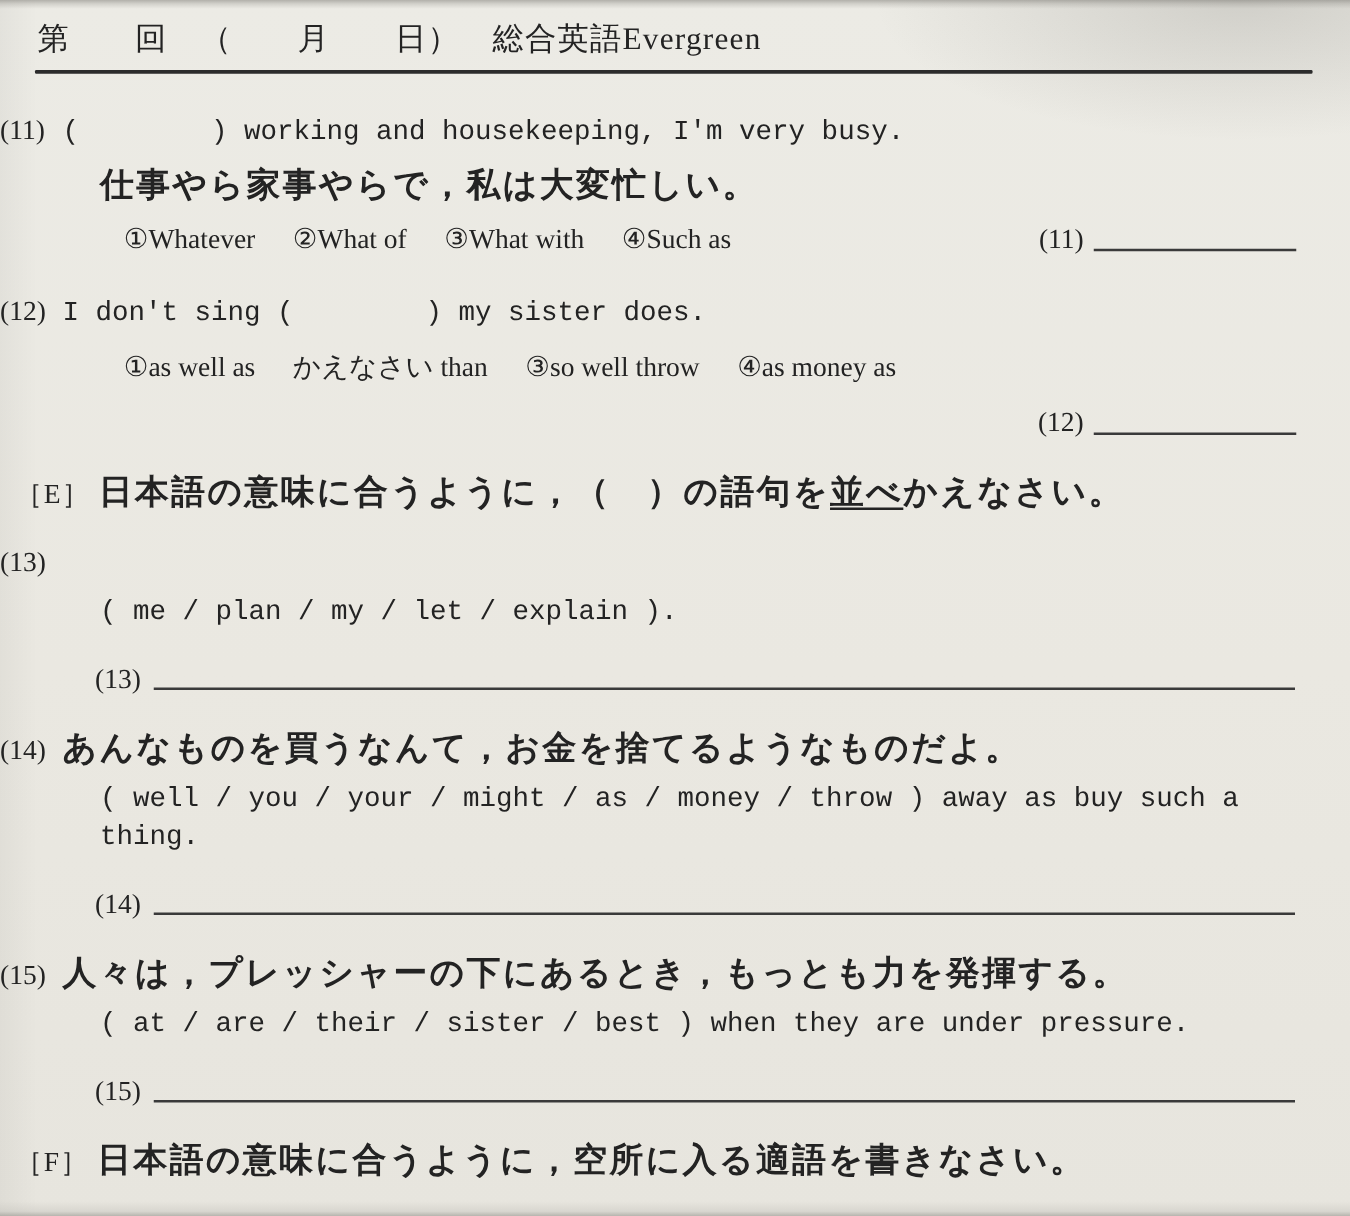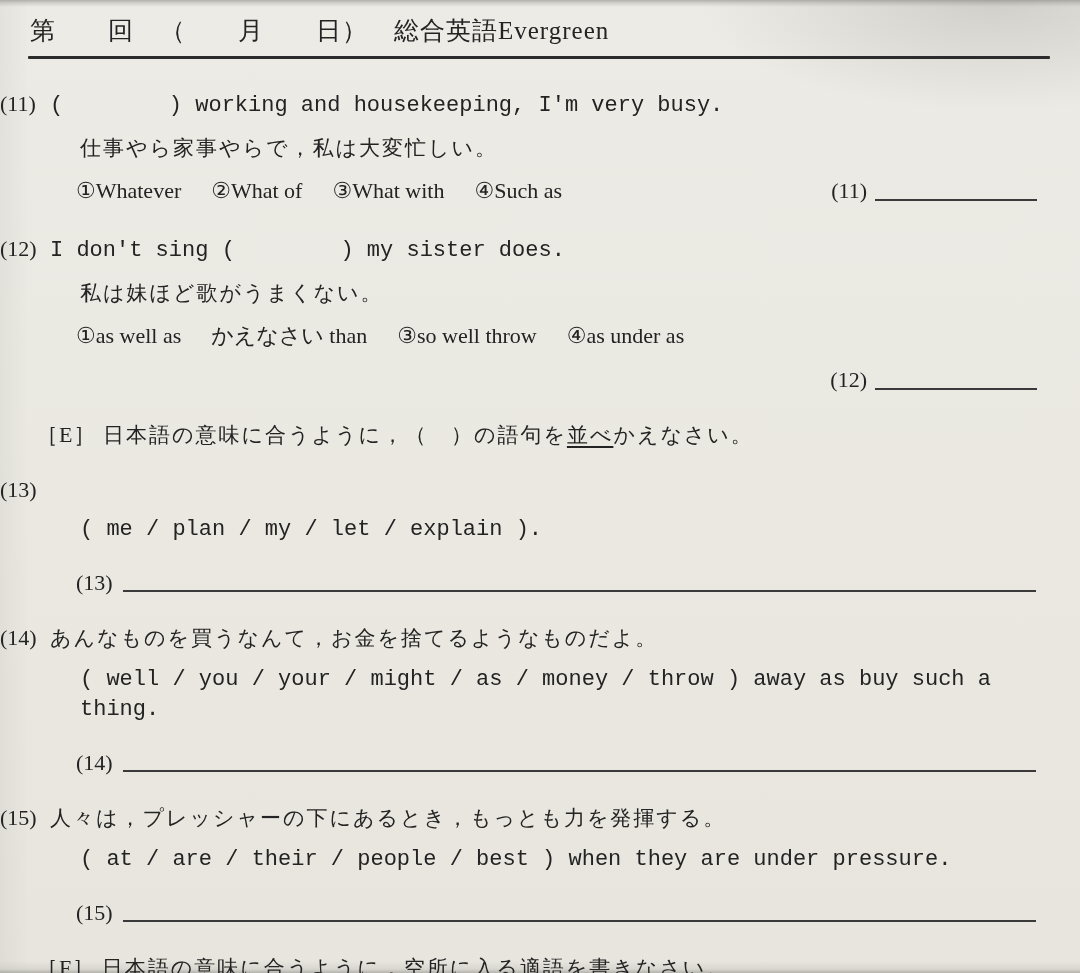--- a/index.html
+++ b/index.html
@@ -13,33 +13,33 @@
       linear-gradient(180deg, rgba(130,128,122,.55) 0px, rgba(130,128,122,.25) 3px, rgba(0,0,0,0) 7px),
       linear-gradient(0deg, rgba(120,118,112,.45) 0px, rgba(190,188,182,.35) 4px, rgba(0,0,0,0) 12px),
       radial-gradient(ellipse 420px 160px at 92% 0%, rgba(110,108,102,.22), rgba(0,0,0,0) 70%),
       linear-gradient(90deg, rgba(0,0,0,.04) 0, rgba(0,0,0,0) 30px),
       linear-gradient(180deg, #ecebe5 0%, #eae8e1 55%, #e7e5de 100%);
   }
   .pre { white-space:pre; }
   .row { display:flex; align-items:baseline; }
   .qnum { width:50px; flex:0 0 50px; font-size:22px; }
   .en   { font-size:22px; line-height:30px;font-family:Liberation Mono, monospace; }
-  .ja   { font-size:21px; line-height:30px; letter-spacing:2px; }
+  .ja   { font-size:27px; line-height:30px; letter-spacing:2px;font-weight:bold; }
   .indent { margin-left:80px; }
   .header-bar { padding:14px 14px 0 30px; font-size:25px; letter-spacing:1px; }
   .header-rule { height:3px; background:#2c2c2c; margin:9px 30px 0 28px; border-radius:1px; }
-  .opts-row { display:flex; align-items:baseline; margin-left:76px; margin-right:43px; }
+  .opts-row { display:flex; align-items:baseline; margin-left:99px; margin-right:43px; }
   .opts { display:flex; gap:30px; font-size:22px; line-height:30px; }
   .spacer { flex:1; }
   .ans-inline { display:flex; align-items:flex-end; font-size:22px; }
   .ans-line-short { display:inline-block; width:162px; height:0; border-bottom:2px solid #3a3a3a; margin-left:8px; margin-bottom:3px; }
   .ans-row-right { display:flex; justify-content:flex-end; align-items:flex-end; margin-right:43px; font-size:22px; }
   .long-ans { display:flex; align-items:flex-end; margin:0 44px 0 76px; font-size:22px; }
   .ans-line-long { flex:1; height:0; border-bottom:2px solid #3a3a3a; margin-left:10px; margin-bottom:4px; }
-  .section-head { margin-left:36px; font-size:22px; line-height:30px; letter-spacing:1px; }
+  .section-head { margin-left:12px; font-size:22px; line-height:30px; letter-spacing:1px; }
   .u { text-decoration:underline; text-underline-offset:4px; }
   
   .mt-q11en { margin-top:32px; }
   .mt-line  { margin-top:12px; }
   .mt-opts  { margin-top:13px; }
   .mt-q12   { margin-top:30px; }
   .mt-ans12 { margin-top:16px; }
   .mt-sec   { margin-top:27px; }
   .mt-qja   { margin-top:27px; }
   .mt-longans { margin-top:25px; }
@@ -68,27 +68,26 @@
     <span class="ans-inline">
       <span>(11)</span>
       <span class="ans-line-short"></span>
     </span>
   </div>
 
   <div class="row mt-q12">
     <span class="qnum">(12)</span>
     <span class="en pre">I don't sing (        ) my sister does.</span>
   </div>
-  <div class="ja indent mt-line">私は妹ほど歌がうまくない。</div>
   <div class="opts-row mt-opts">
     <span class="opts">
       <span>①as well as</span>
       <span>かえなさい than</span>
       <span>③so well throw</span>
-      <span>④as under as</span>
+      <span>④as money as</span>
     </span>
   </div>
   <div class="ans-row-right mt-ans12">
     <span>(12)</span>
     <span class="ans-line-short"></span>
   </div>
 
   <div class="section-head mt-sec">
     <span>［E］</span>
     <span class="ja">
@@ -112,21 +111,21 @@
   <div class="en indent mt-line">( well / you / your / might / as / money / throw ) away as buy such a thing.</div>
   <div class="long-ans mt-longans">
     <span>(14)</span>
     <span class="ans-line-long"></span>
   </div>
 
   <div class="row mt-qja">
     <span class="qnum">(15)</span>
     <span class="ja">人々は，プレッシャーの下にあるとき，もっとも力を発揮する。</span>
   </div>
-  <div class="en indent mt-line">( at / are / their / people / best ) when they are under pressure.</div>
+  <div class="en indent mt-line">( at / are / their / sister / best ) when they are under pressure.</div>
   <div class="long-ans mt-longans">
     <span>(15)</span>
     <span class="ans-line-long"></span>
   </div>
 
   <div class="section-head mt-sec">
     <span>［F］</span>
     <span class="ja">日本語の意味に合うように，空所に入る適語を書きなさい。</span>
   </div>
 

